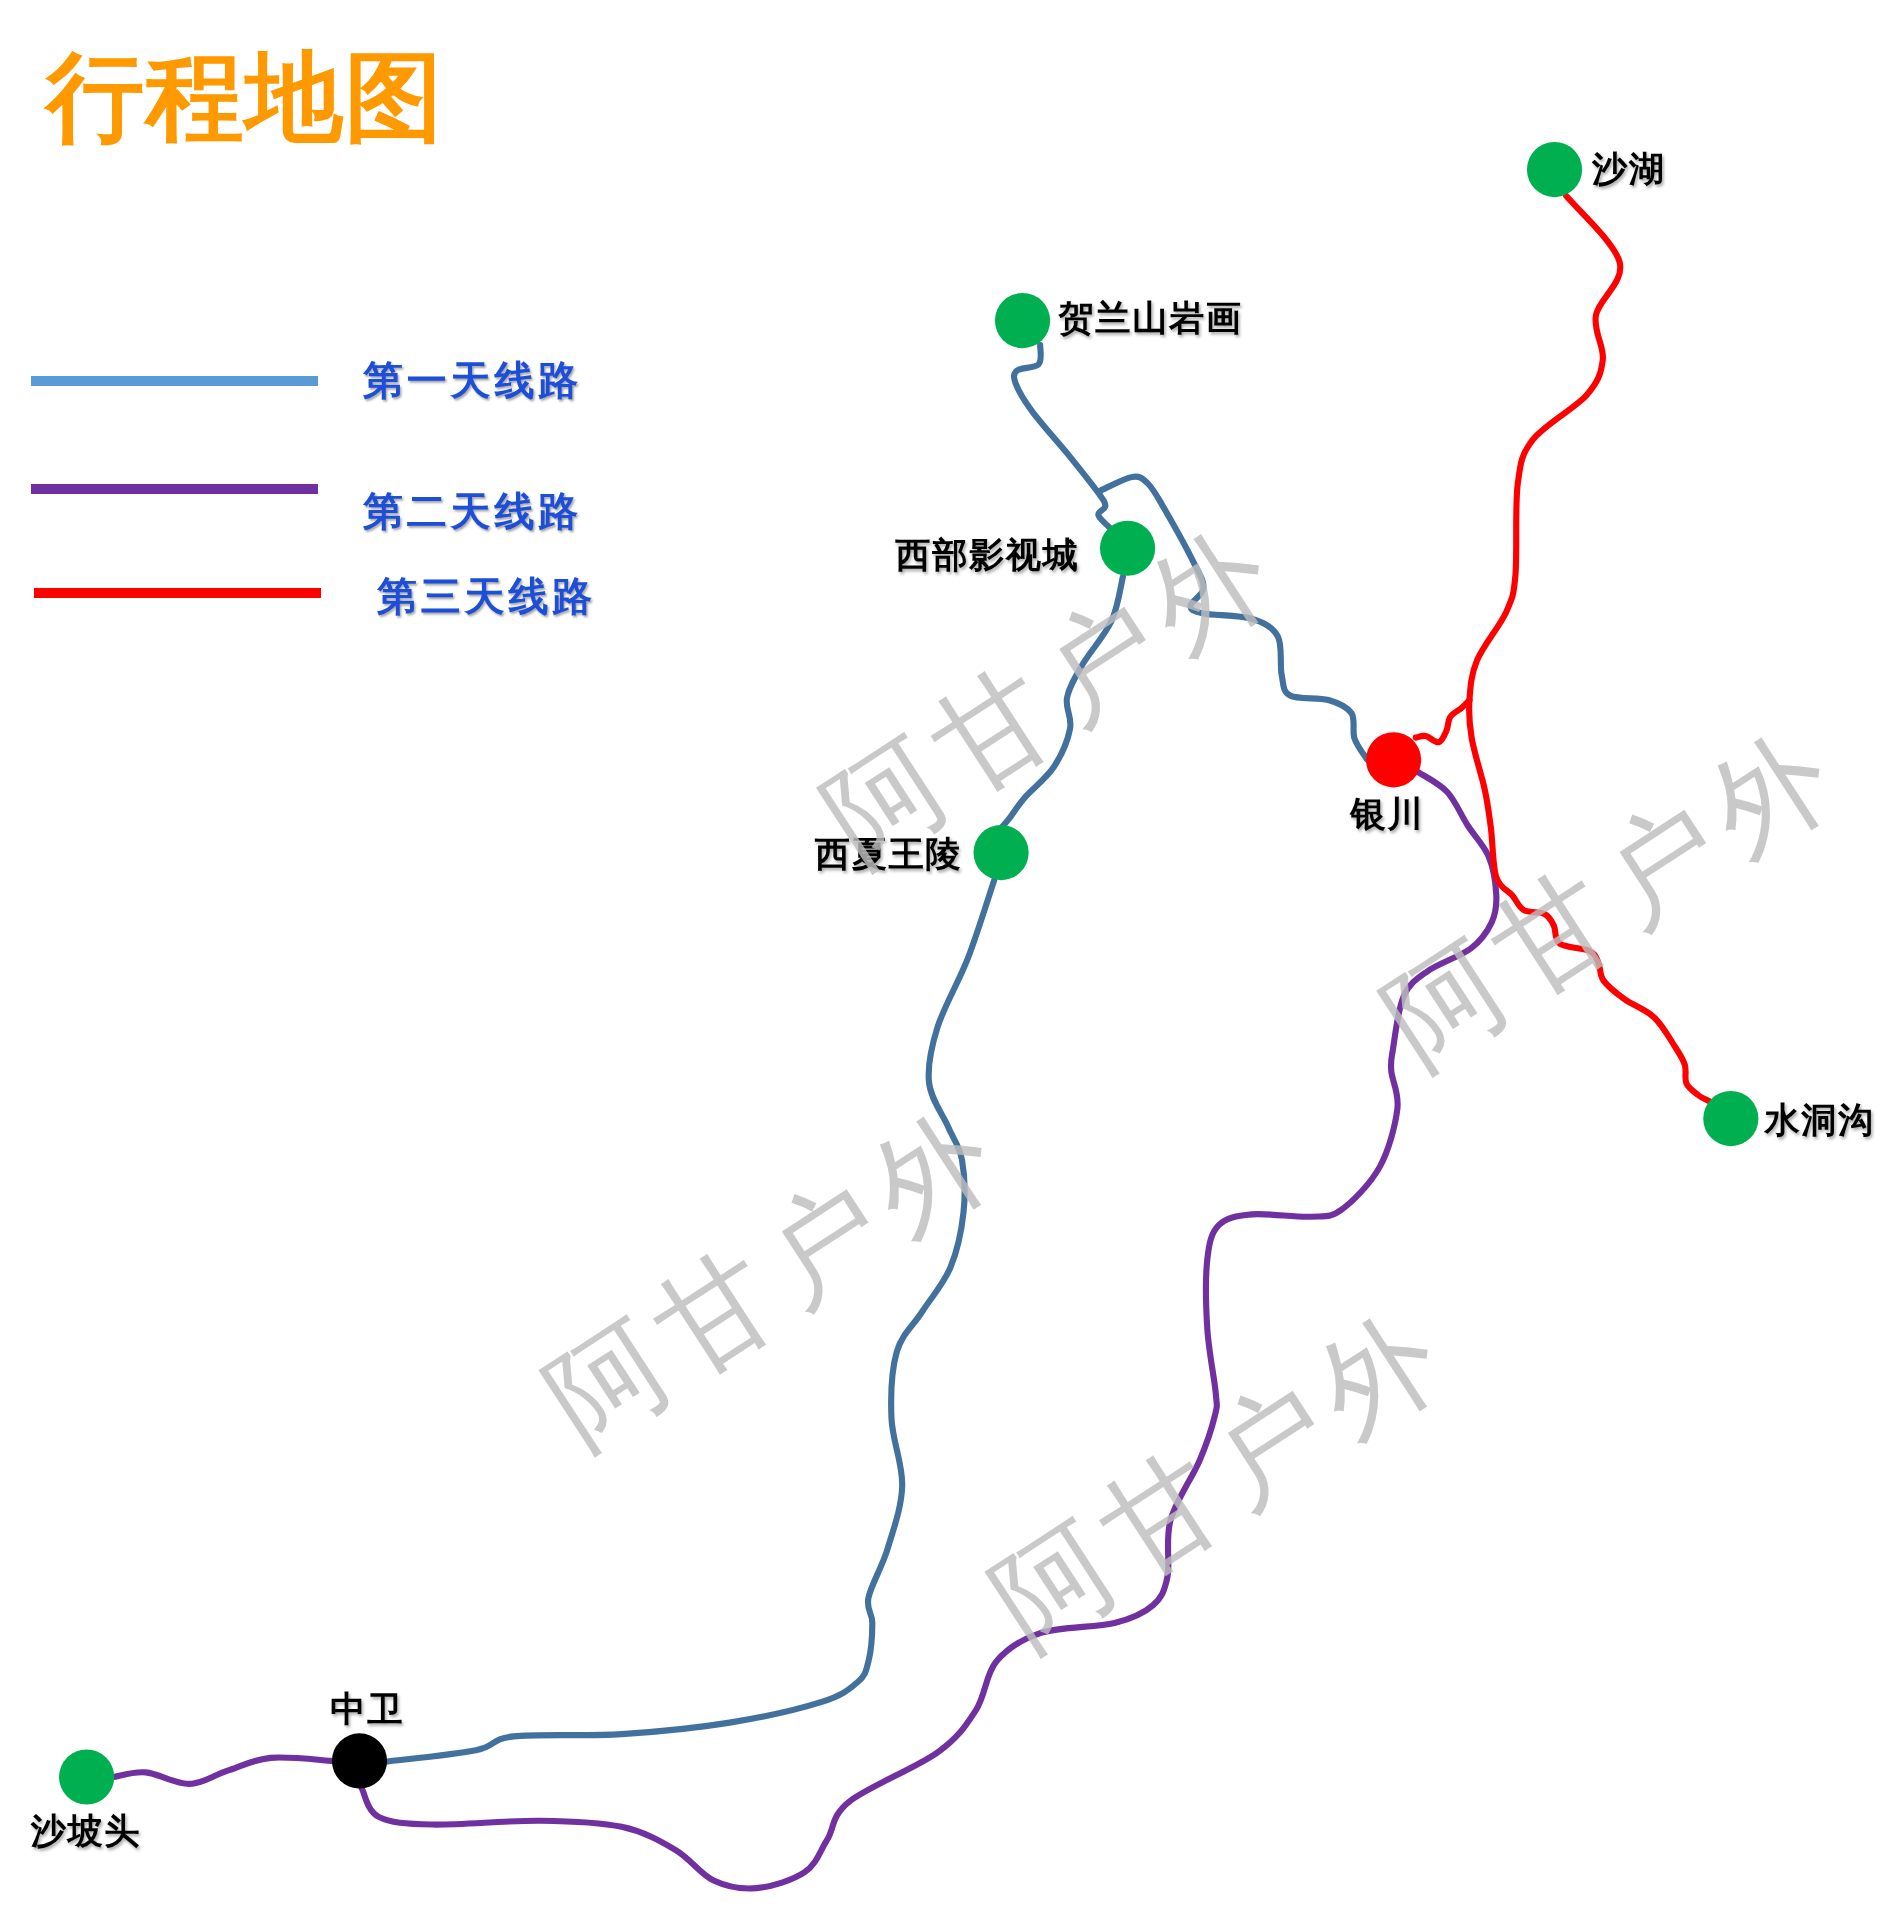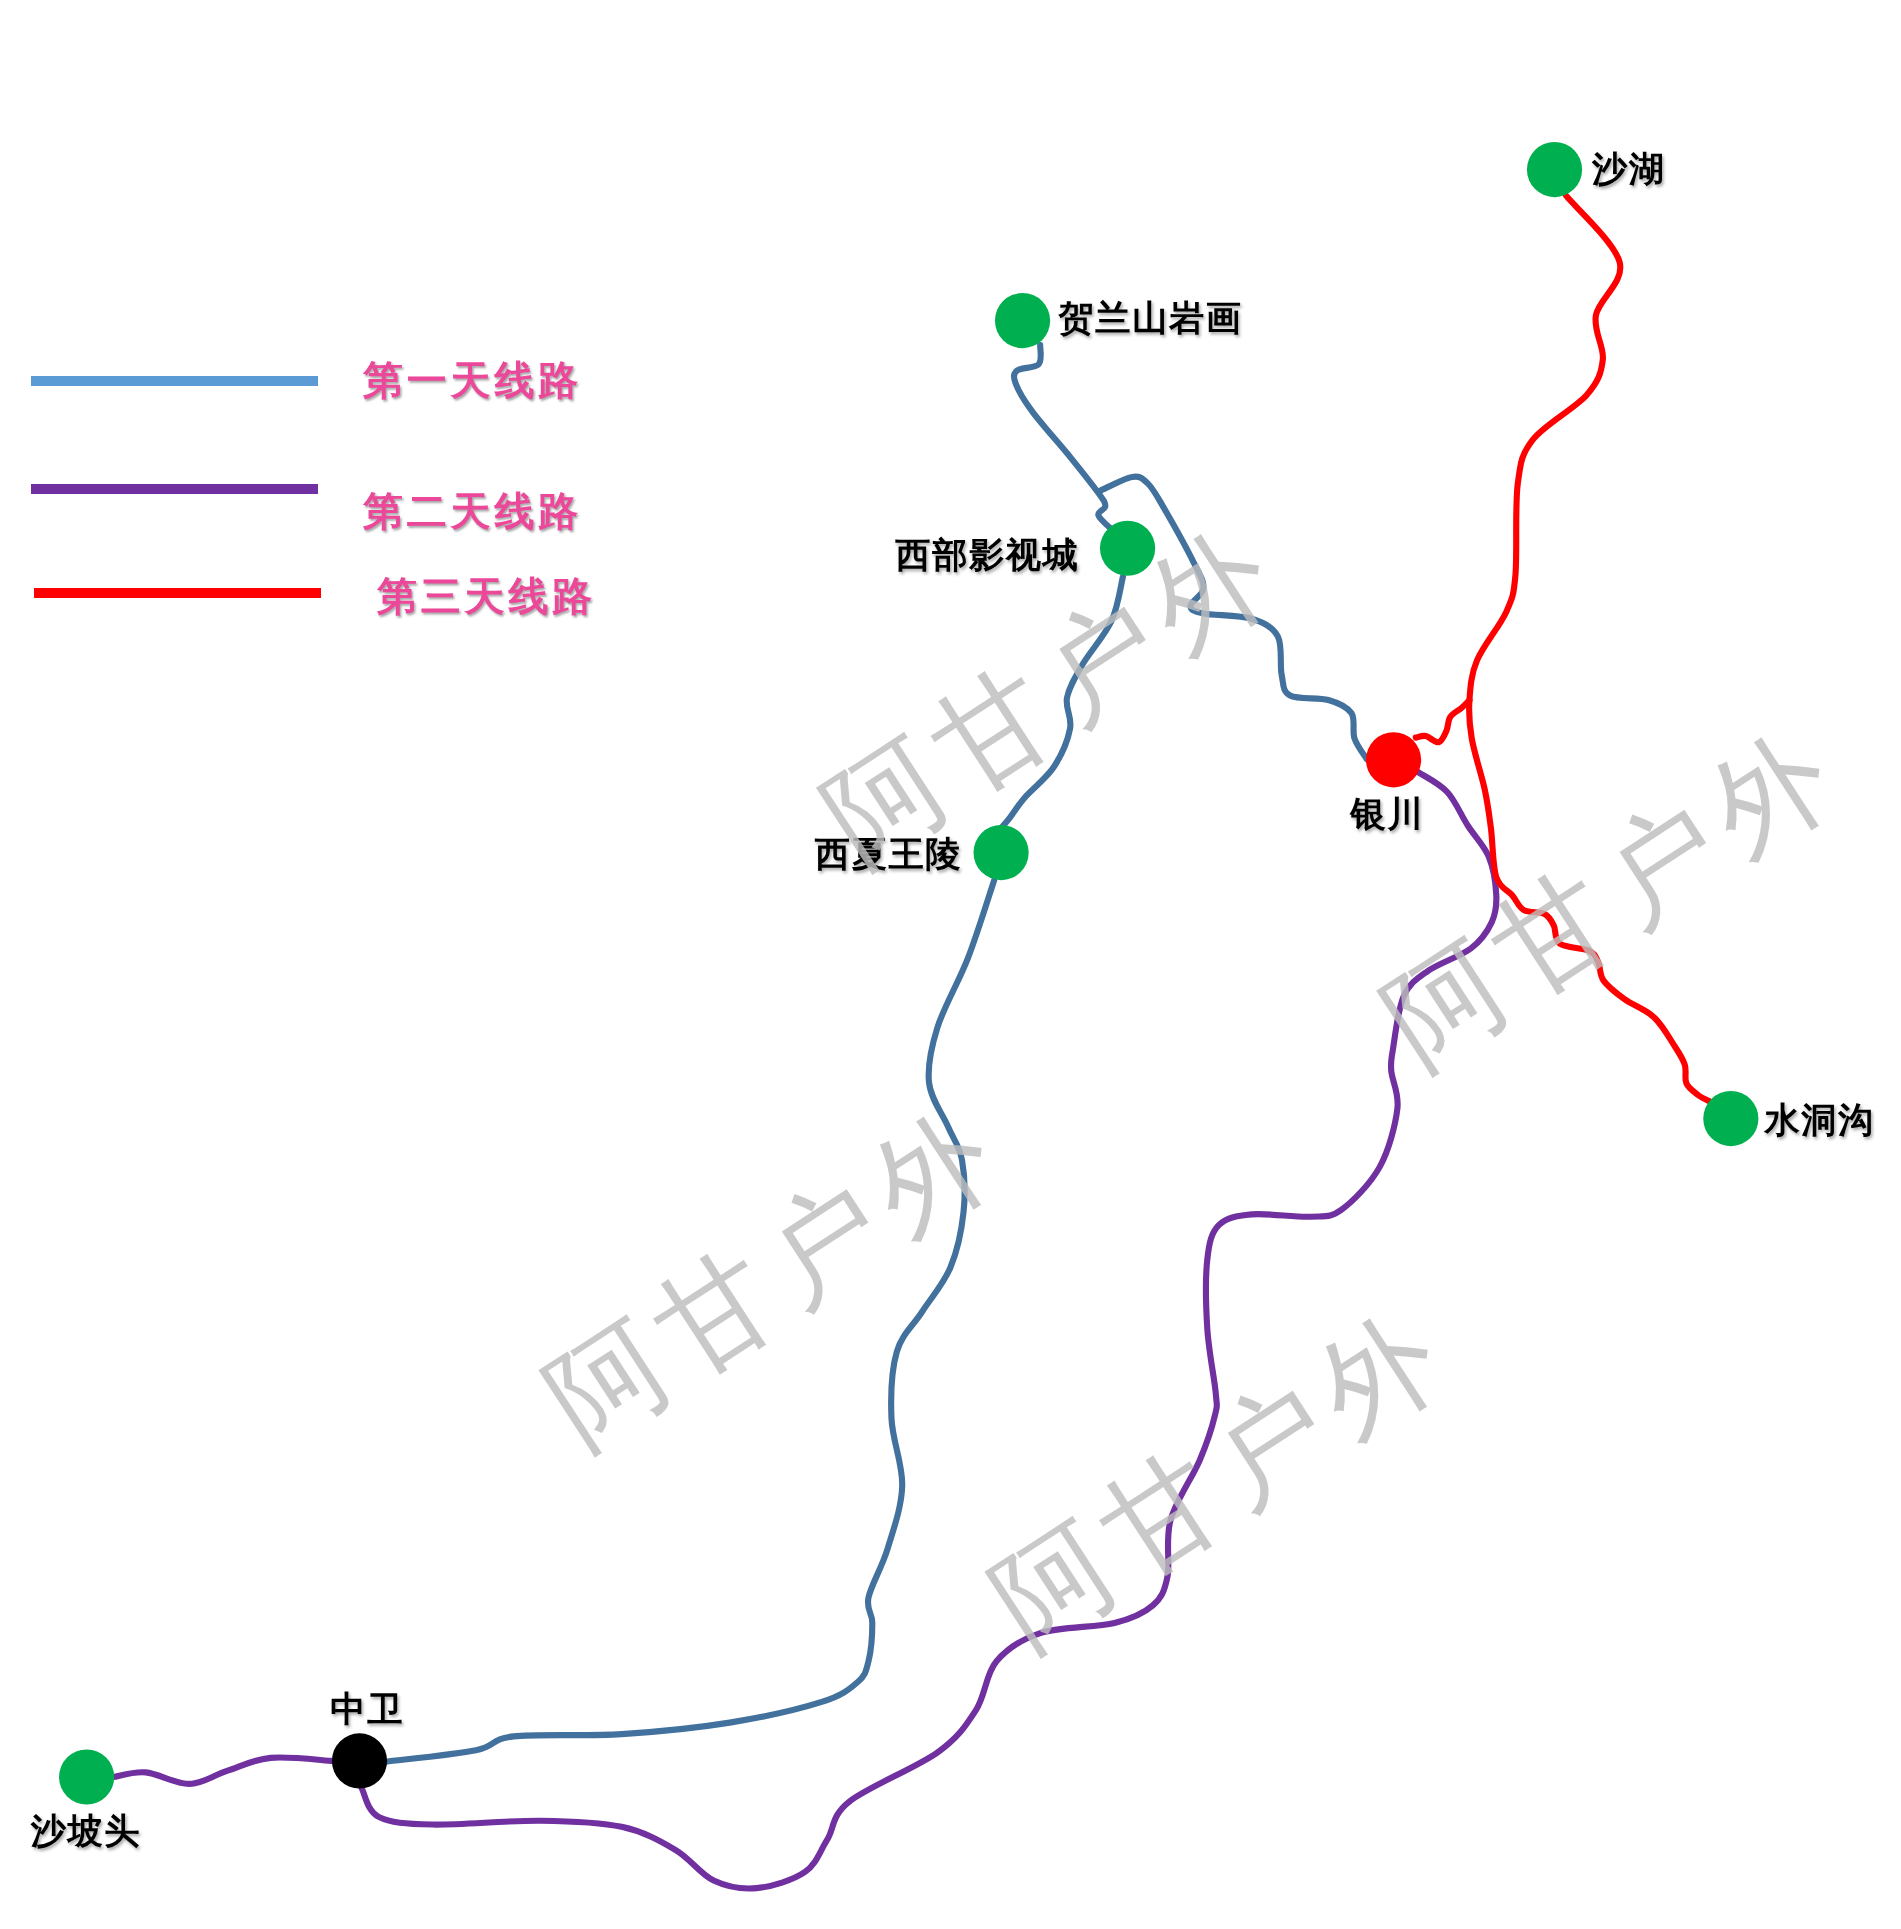--- a/index.html
+++ b/index.html
@@ -3,35 +3,36 @@
 <meta charset="utf-8">
 <style>
   html, body { margin: 0; padding: 0; background: #ffffff; }
   body { width: 1901px; height: 1929px; position: relative; overflow: hidden;
          font-family: "DejaVu Sans", "Liberation Sans", sans-serif; }
   #stage { position: absolute; left: 0; top: 0; width: 1901px; height: 1929px; }
   .title { position: absolute; left: 46px; top: 40px; font-size: 98px; line-height: 115px;
            color: #FF9900; letter-spacing: 1.5px; white-space: nowrap; font-weight: bold;
            font-family: "DejaVu Sans", sans-serif; }
   .legend-line { position: absolute; height: 10px; }
-  .legend-text { position: absolute; font-size: 40px; font-weight: bold; color: #ec4899;
+  .legend-text { position: absolute; font-size: 40px; font-weight: bold; color: #1d4ed8;
                  letter-spacing: 3.8px; white-space: nowrap; line-height: 46px;
                  text-shadow: 1.5px 2.3px 2.3px rgba(0,0,0,0.35);
                  font-family: "DejaVu Sans", sans-serif; }
   svg text.place-label { font-size: 46px; font-weight: bold; fill: #000;
                          font-family: "DejaVu Sans", sans-serif; letter-spacing: 2px; }
   svg text.watermark { font-size: 150px; fill: #bdbdbd; fill-opacity: 0.82;
                        font-family: "DejaVu Sans", sans-serif; letter-spacing: 18px; }
   .route { fill: none; stroke-linecap: round; stroke-linejoin: round; }
 </style>
 </head>
 <body>
 
 <div id="stage">
 
+  <div class="title">行程地图</div>
 
   <div>
     <div class="legend-line" style="left:31px; top:376px; width:287px; background:#5B9BD5;"></div>
     <div class="legend-text" style="left:363px; top:357px;">第一天线路</div>
 
     <div class="legend-line" style="left:31px; top:484px; width:287px; background:#7030A0;"></div>
     <div class="legend-text" style="left:363px; top:463px;margin-top:25px;">第二天线路</div>
 
     <div class="legend-line" style="left:34px; top:588px; width:287px; background:#FF0000;"></div>
     <div class="legend-text" style="left:377px; top:573px;text-align:right;">第三天线路</div>

